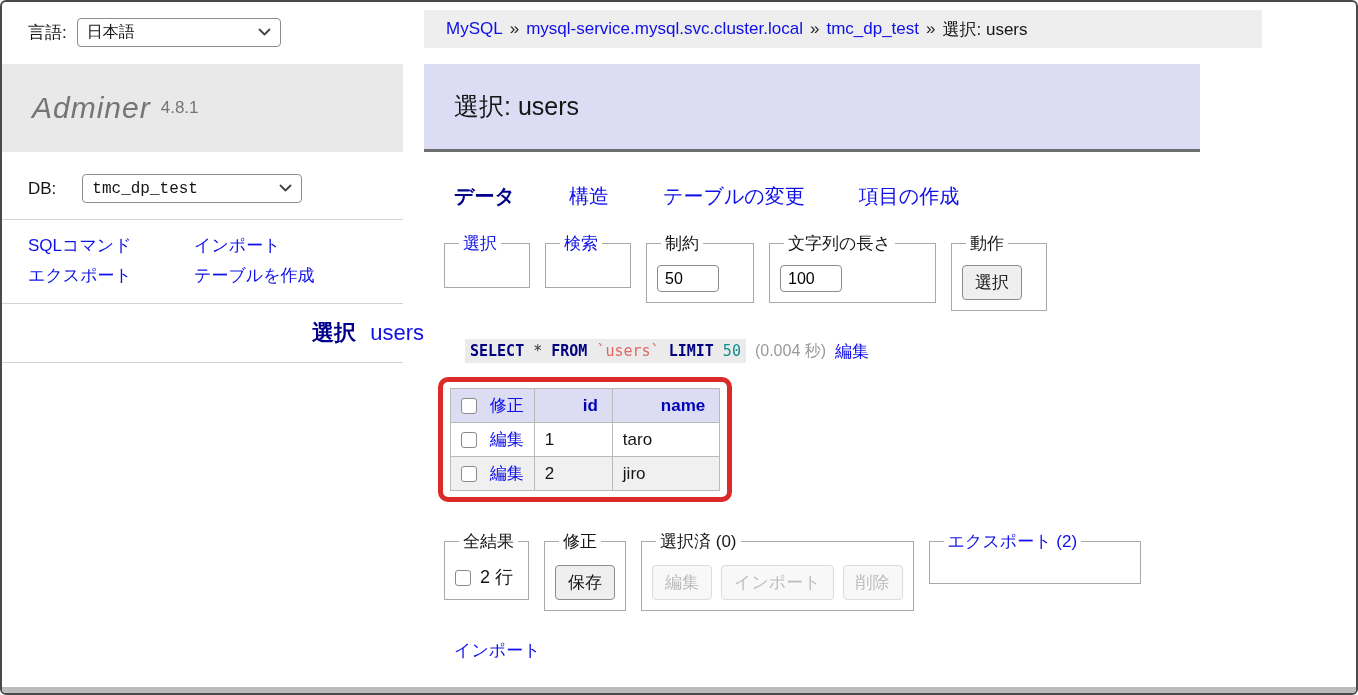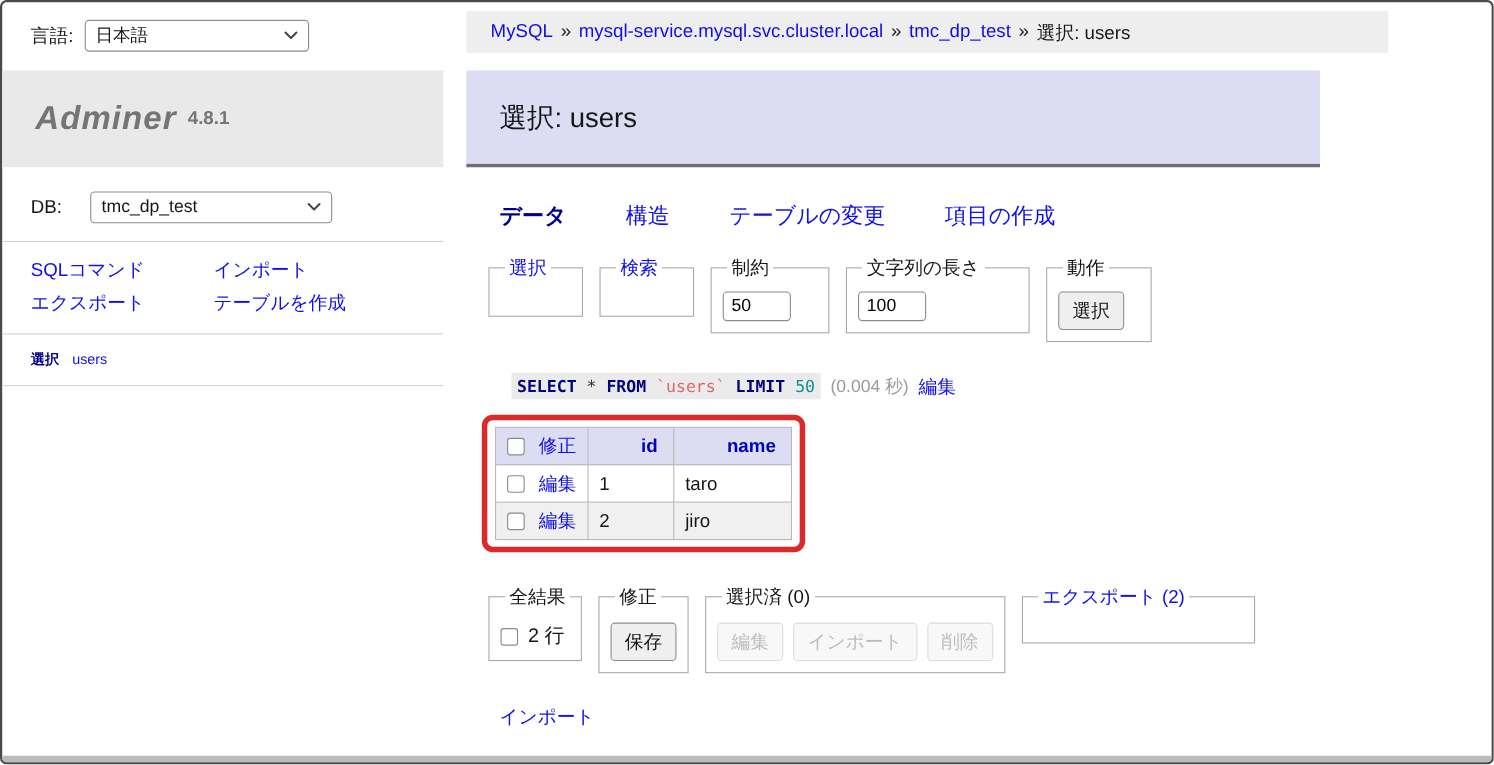--- a/index.html
+++ b/index.html
@@ -14,41 +14,41 @@
   .bold-link { font-weight:bold; color:var(--active-link,#00008b); }
 
   .layout { display:flex; height:100%; }
 
   
   .sidebar { width:422px; flex:0 0 422px; }
   .lang-row { display:flex; align-items:center; gap:10px; padding:14px 0 0 26px; font-size:17px; height:46px; }
   .select-box {
     display:inline-flex; align-items:center; justify-content:space-between;
     border:1px solid #8c8c8c; border-radius:4px; background:#fff;
-    height:29px; padding:0 9px; font-size:16px; cursor:pointer;
+    height:29px; padding:0 9px; font-size:16px; cursor:pointer;font-family:Liberation Mono, monospace;
   }
   .lang-select { width:204px; }
   .db-select  { width:220px; }
   .chev { display:inline-flex; margin-left:6px; }
 
   .logo-block {
     margin-top:16px; width:401px; height:88px; background:var(--logo-bg,#e9e9e9);
-    display:flex; align-items:center; padding-left:30px;font-weight:bold;
+    display:flex; align-items:center; padding-left:30px;
   }
   .app-name { font-style:italic; font-size:30px; color:#757575; letter-spacing:1px; }
   .app-version { font-size:17px; color:#757575; margin-left:10px; }
 
   .db-row { display:flex; align-items:center; gap:26px; margin:22px 0 0 26px; font-size:17px; }
 
   .sep-line { border:none; border-top:1px solid #d2d2d2; width:401px; margin:16px 0 0 0; }
   .sidebar-links {
     margin:14px 0 0 26px; display:grid; grid-template-columns:166px auto;
     row-gap:7px; font-size:17px; width:fit-content;
   }
-  .table-list { margin:14px 0 0 26px; font-size:13px; }
+  .table-list { margin:14px 0 0 26px; font-size:22px;text-align:right; }
   .table-list a + a { margin-left:8px; }
   .sep-after { margin-top:14px; }
 
   
   .main { flex:1; }
   .breadcrumb {
     margin-top:8px; width:838px; height:38px; background:var(--breadcrumb-bg,#eee);
     padding-left:22px; font-size:17px; display:flex; align-items:center; gap:7px; white-space:nowrap;
   }
   .breadcrumb .sep { color:#222; }

